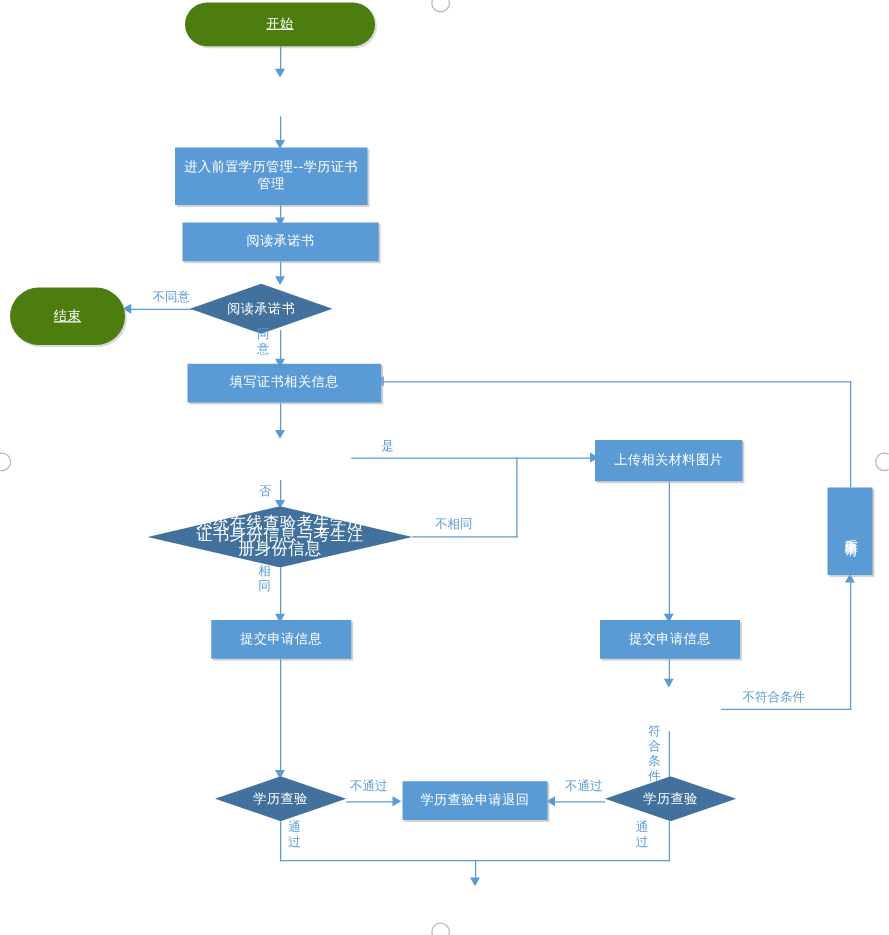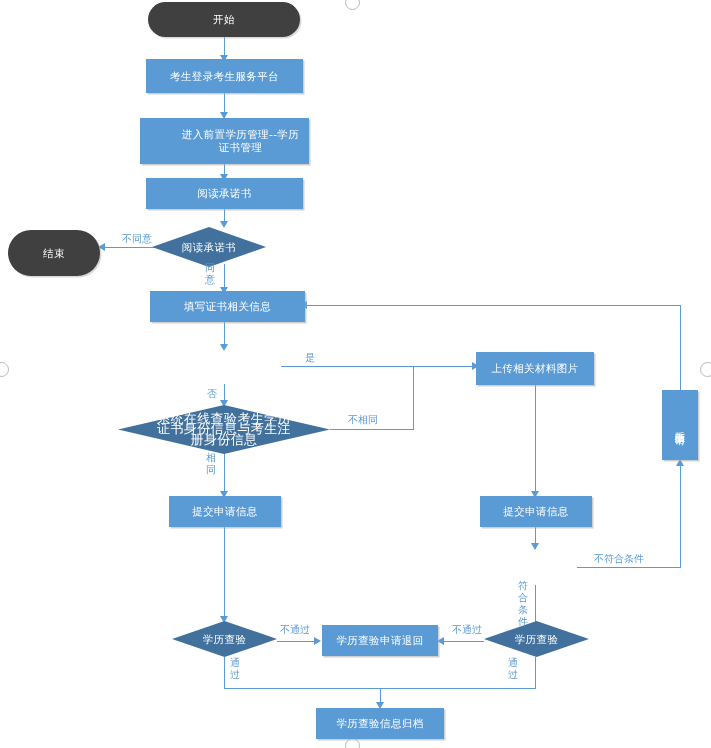--- a/index.html
+++ b/index.html
@@ -27,23 +27,24 @@
     font-size:10.5px;
     line-height:13px;
     letter-spacing:.4px;
     z-index:3;
   }
   .rect{
     background:#5b9bd5;
     box-shadow:1.5px 1.5px 0 0 rgba(170,170,170,.55);
   }
   .stadium{
-    background:#404040;
+    background:#4d7c0f;
     border-radius:999px;
     box-shadow:1.5px 1.5px 0 0 rgba(170,170,170,.45);
+    text-decoration:underline;
   }
   .diamond{
     background:transparent;
   }
   .diamond .dshape{
     position:absolute;
     left:0;top:0;right:0;bottom:0;
     background:#41719c;
     clip-path:polygon(50% 0%,100% 50%,50% 100%,0% 50%);
     z-index:-1;
@@ -97,20 +98,21 @@
     position:absolute;
     color:#5b9bd5;
     font-size:10px;
     line-height:12px;
     white-space:nowrap;
     z-index:4;
   }
   .elabel.stack{
     white-space:normal;
     width:11px;
+    text-align:center;
     letter-spacing:0;
   }
   
   .anchor{
     position:absolute;
     border:1.3px solid #b9b9b9;
     border-radius:50%;
     width:13px;height:13px;
     background:transparent;
     z-index:0;
@@ -210,25 +212,22 @@
   <div class="elabel stack" style="left:508px;top:657px;">通过</div>
 
   <div class="node stadium" style="left:148px;top:2px;width:152px;height:35px;">
     <span>开始</span>
   </div>
 
   <div class="node stadium" style="left:8px;top:230px;width:92px;height:46px;">
     <span>结束</span>
   </div>
 
-  <div class="node rect" style="left:146px;top:59px;width:157px;height:34px;">
-    <span>考生登录考生服务平台</span>
-  </div>
-
-  <div class="node rect" style="left:140px;top:118px;width:169px;height:46px;padding-left:32px;">
+
+  <div class="node rect" style="left:140px;top:118px;width:154px;height:46px;">
     <span style="padding:0 5px;">进入前置学历管理--学历证书管理</span>
   </div>
 
   <div class="node rect" style="left:146px;top:178px;width:157px;height:31px;">
     <span>阅读承诺书</span>
   </div>
 
   <div class="node diamond" style="left:152px;top:227px;width:114px;height:40px;font-family:Liberation Serif, serif;">
     <div class="dshape"></div>
     <span class="dtext">阅读承诺书</span>
@@ -268,17 +267,14 @@
 
   <div class="node diamond" style="left:484px;top:621px;width:105px;height:36px;">
     <div class="dshape"></div>
     <span class="dtext">学历查验</span>
   </div>
 
   <div class="node rect" style="left:322px;top:625px;width:116px;height:31px;">
     <span>学历查验申请退回</span>
   </div>
 
-  <div class="node rect" style="left:316px;top:708px;width:128px;height:31px;">
-    <span>学历查验信息归档</span>
-  </div>
 
 </div>
 
 </body></html>

